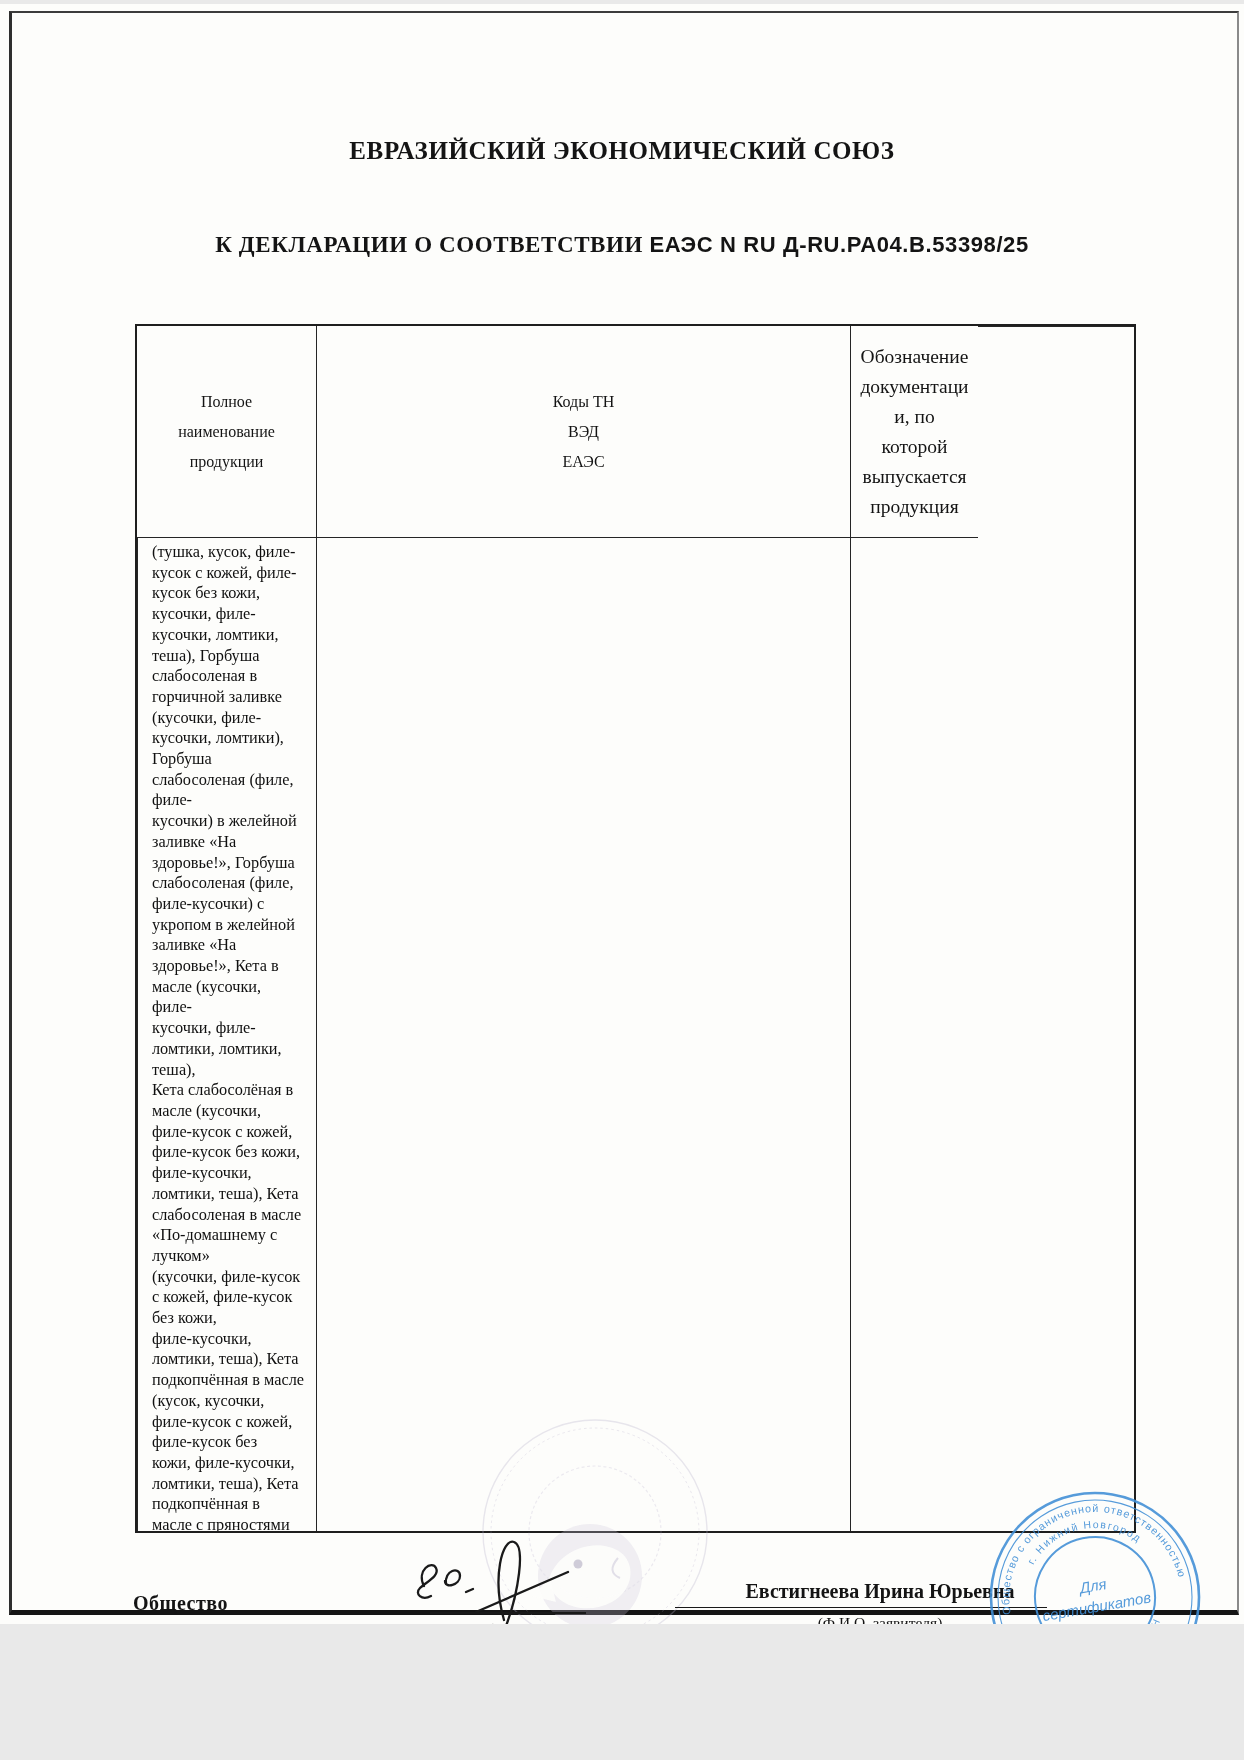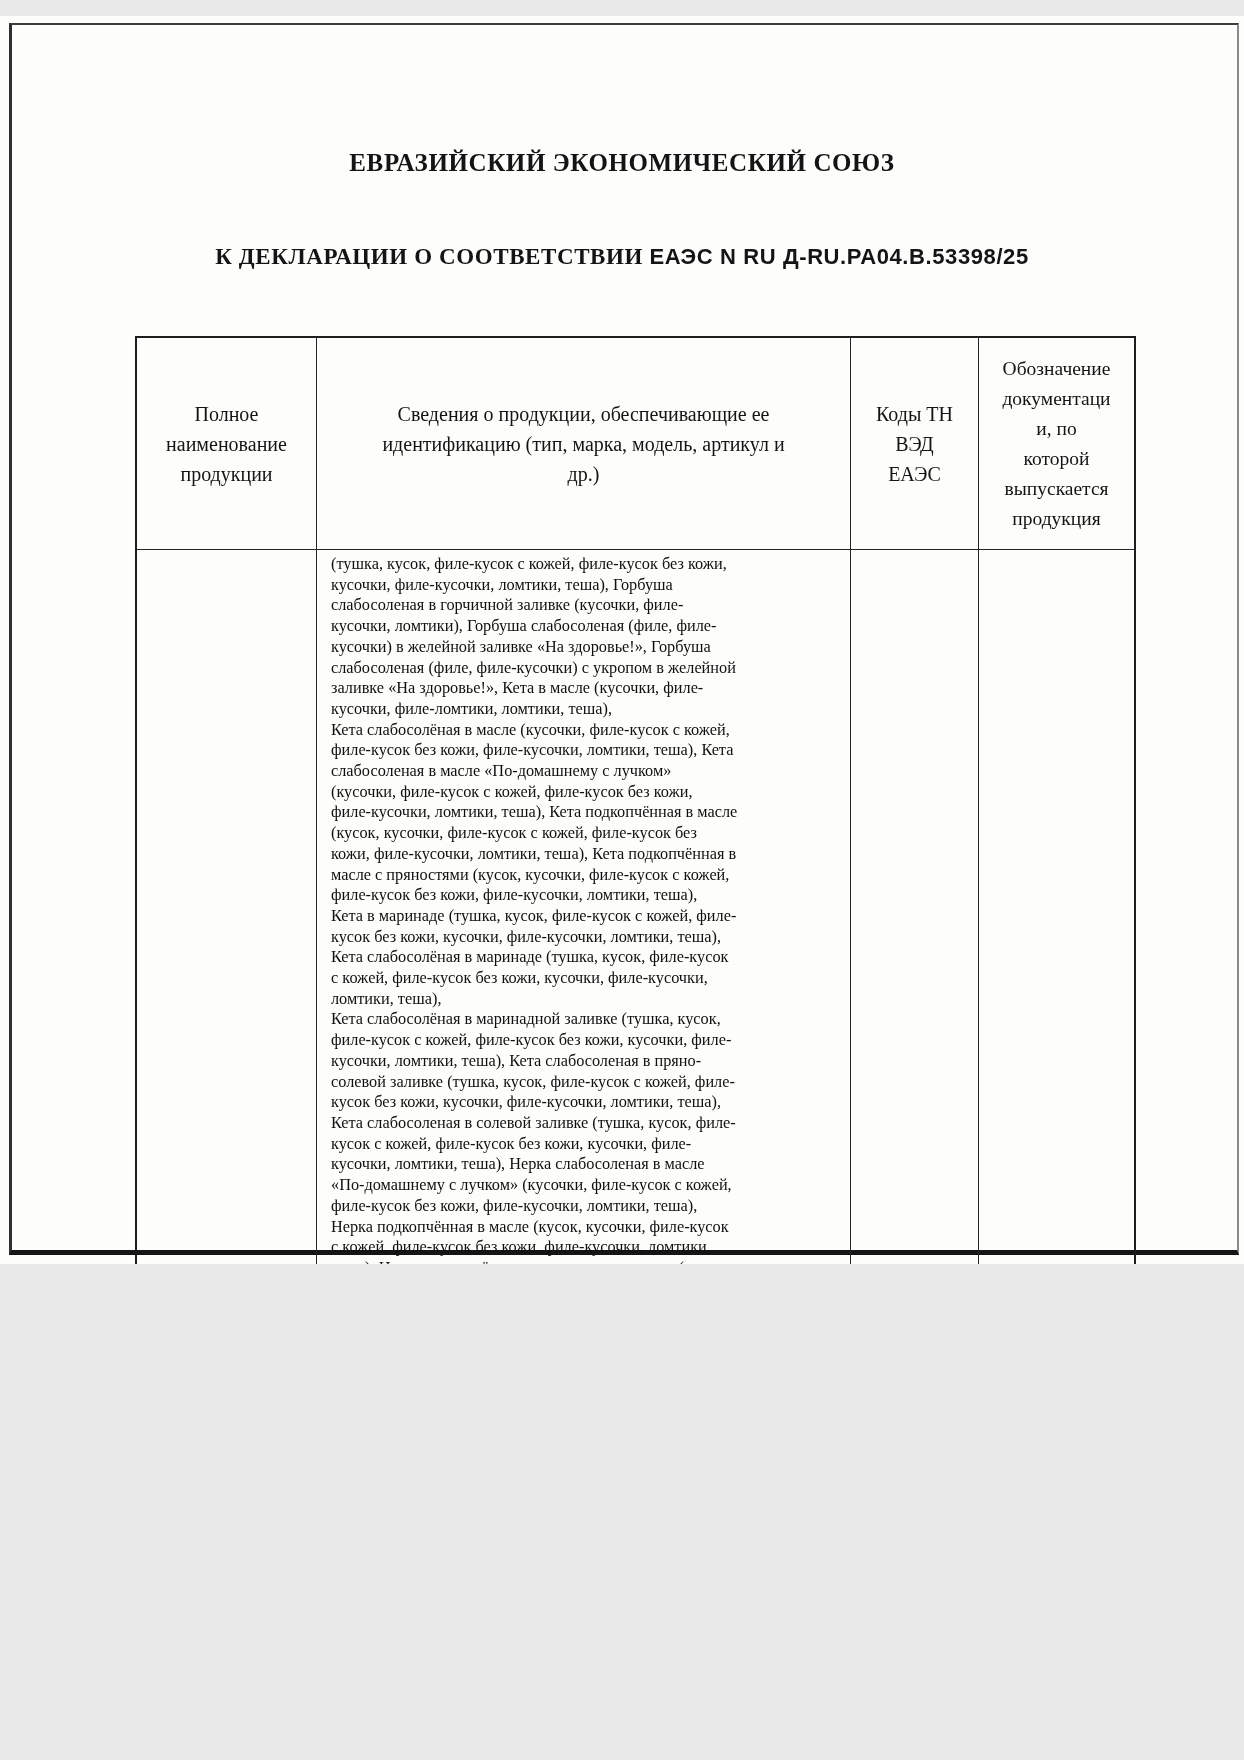--- a/index.html
+++ b/index.html
@@ -1,17 +1,17 @@
 <!DOCTYPE html>
 <html><head>
 <meta charset="utf-8">
 <style>
   html,body{margin:0;padding:0;background:#e9e9e9;}
   .page{
-    position:relative; width:1244px; height:1248px; margin:16px auto;
+    position:relative; width:1244px; height:1620px; margin:4px auto;
     background:#fdfdfb; overflow:hidden;
     font-family:"Liberation Serif","DejaVu Serif",serif; color:#141414;
   }
   .scan-frame{
     position:absolute; top:7px; left:9px; right:5px; bottom:9px;
     border-top:2px solid #3c3c3c; border-left:3px solid #2e2e2e;
     border-right:2px solid #8a8a8a; border-bottom:5px solid #151515;
     pointer-events:none;
   }
   .hline{position:absolute; width:100%; text-align:center; font-weight:bold; letter-spacing:.6px; white-space:nowrap;}
@@ -22,21 +22,21 @@
   .doc-table{
     position:absolute; left:135px; top:320px; width:1001px; height:1209px;
     box-sizing:border-box; border:2px solid #1e1e1e;
     display:grid; grid-template-columns:179px 534px 128px 156px; grid-template-rows:211px 1fr;
   }
   .cell{box-sizing:border-box; overflow:hidden;}
   .bl{border-left:1.6px solid #252525;}
   .bt{border-top:1.6px solid #252525;}
   .th{
     display:flex; align-items:center; justify-content:center;
-    text-align:center; white-space:pre-line; font-size:20px; line-height:30px; padding:4px 6px;
+    text-align:center; white-space:pre-line; font-size:16px; line-height:30px; padding:4px 6px;
   }
   .th-docs{font-size:19.5px;}
   .body-text{
     padding:4px 12px 0 14px; font-size:16.3px; line-height:20.7px;
     white-space:pre-line; text-align:left; color:#101010;
   }
   .footer-label{position:absolute; left:133px; top:1588px; font-size:20px; font-weight:bold; letter-spacing:.5px;}
   .sig-line{position:absolute; left:430px; top:1608px; width:156px; border-top:2px solid #191919;}
   .sig-caption{position:absolute; left:430px; top:1617px; width:140px; text-align:center; font-size:20px;}
   .mp-label{position:absolute; left:600px; top:1618px; font-size:18px;}
@@ -56,23 +56,20 @@
 
   <div class="scan-frame"></div>
 
   <div class="hline h1">ЕВРАЗИЙСКИЙ ЭКОНОМИЧЕСКИЙ СОЮЗ</div>
   <div class="hline h3"><span>К ДЕКЛАРАЦИИ О СООТВЕТСТВИИ </span><span class="sans">ЕАЭС N RU Д-RU.РА04.В.53398/25</span></div>
 
   <div class="doc-table">
     <div class="cell th">Полное
 наименование
 продукции</div>
-    <div class="cell th bl">Сведения о продукции, обеспечивающие ее
-идентификацию (тип, марка, модель, артикул и
-др.)</div>
     <div class="cell th bl">Коды ТН
 ВЭД
 ЕАЭС</div>
     <div class="cell th th-docs bl">Обозначение
 документаци
 и, по
 которой
 выпускается
 продукция</div>
 

